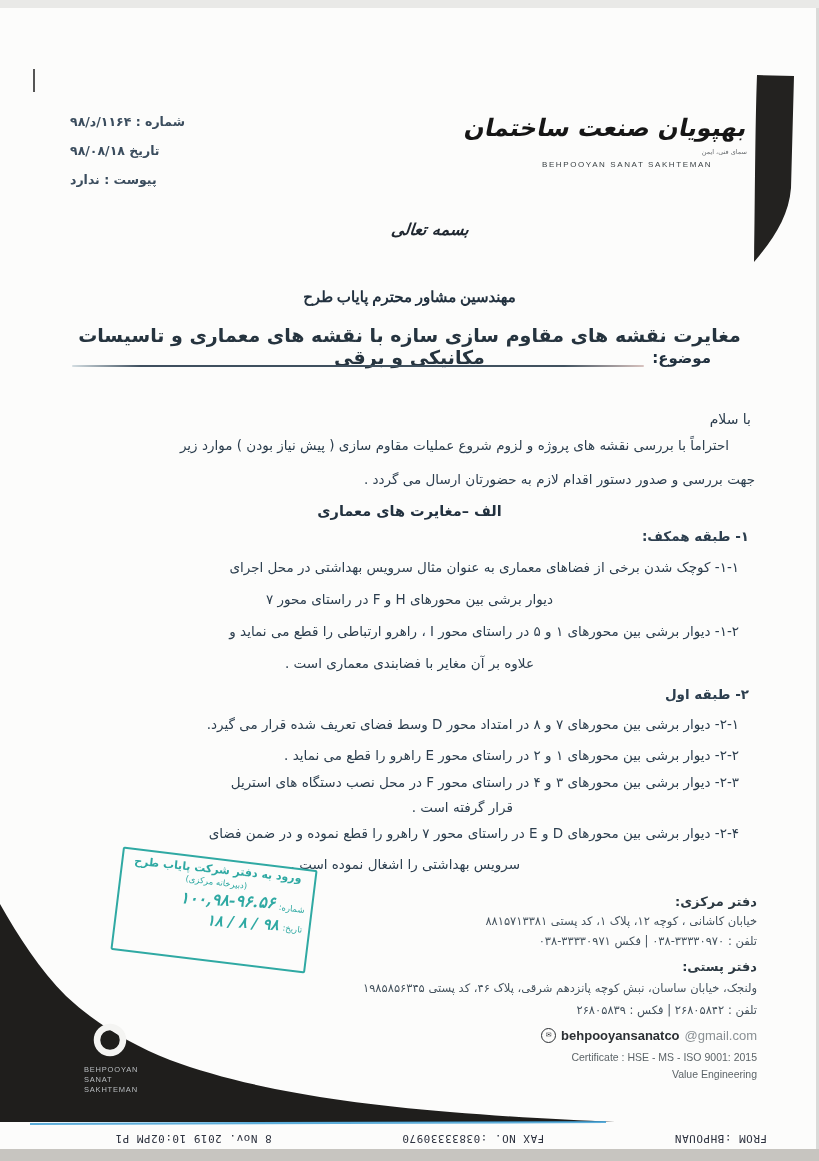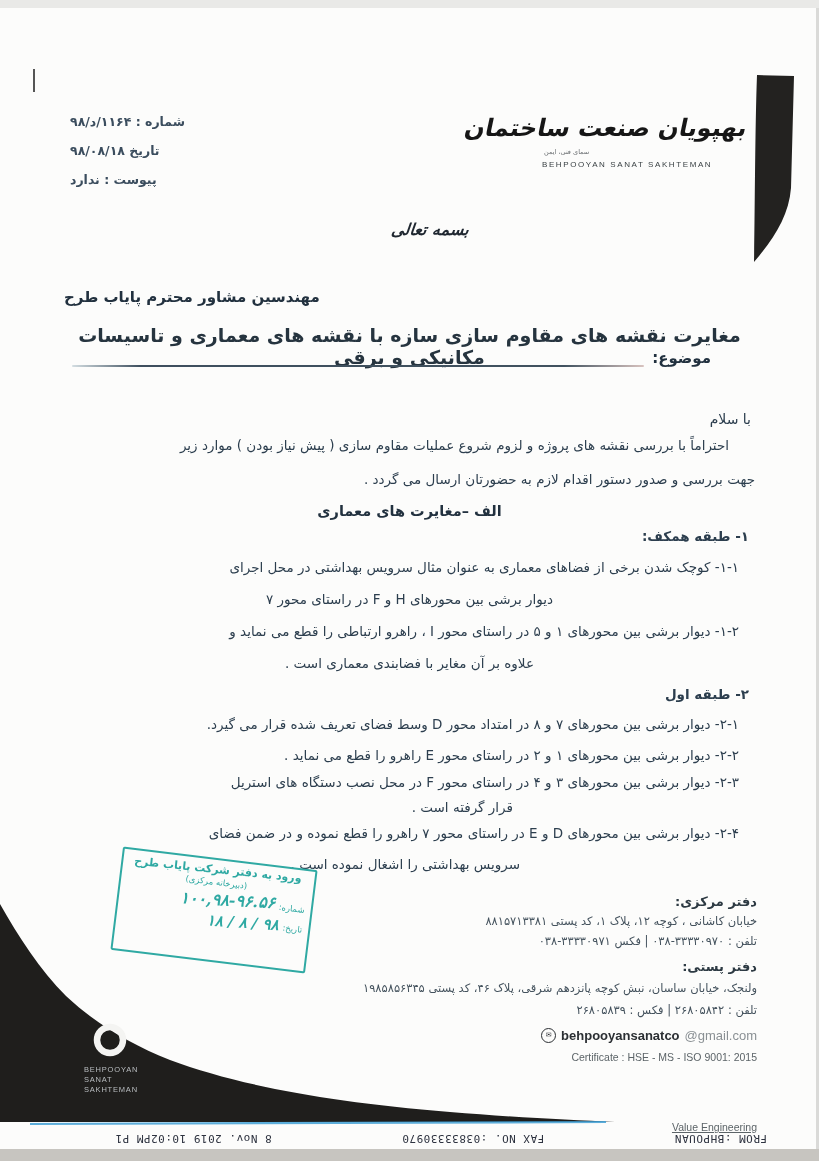--- a/index.html
+++ b/index.html
@@ -9,27 +9,27 @@
   .rtl{direction:rtl;unicode-bidi:plaintext;}
   .r{text-align:right;}
   .c{text-align:center;}
   
   .meta{left:70px;top:99px;width:150px;direction:rtl;text-align:left;font-size:12.5px;
         font-weight:bold;color:#3b4d5e;line-height:29px;}
   
   .logo{right:72px;top:106px;width:205px;}
   .cal{font-size:24px;font-weight:bold;color:#161616;letter-spacing:-1.5px;white-space:nowrap;
        direction:rtl;text-align:right;transform:skewX(-12deg);line-height:1.2;}
-  .tagline{font-size:6.5px;color:#6b6f72;direction:rtl;text-align:left;margin-top:5px;padding-left:2px;}
+  .tagline{font-size:6.5px;color:#6b6f72;direction:rtl;text-align:right;margin-top:5px;padding-left:2px;}
   .latin-name{font-size:8px;letter-spacing:1.6px;color:#3a4144;margin-top:4px;text-align:left;
               font-family:"Liberation Sans",sans-serif;}
   
   .besmele{left:300px;top:212px;width:260px;text-align:center;font-size:16px;font-weight:bold;
            font-style:italic;color:#1f2730;transform:skewX(-6deg);}
-  .recipient{left:64px;right:64px;top:280px;text-align:left;font-weight:bold;font-size:15px;color:#22313f;}
+  .recipient{left:64px;right:64px;top:280px;text-align:center;font-weight:bold;font-size:15px;color:#22313f;font-family:Liberation Serif, serif;}
   .subj1{left:64px;right:64px;top:316px;text-align:center;font-weight:bold;font-size:19px;color:#26343f;}
   .subj-label{right:108px;top:341px;font-weight:bold;font-size:15px;color:#22313f;}
   .subj-rule{left:72px;top:357px;width:572px;height:2px;border-radius:1px;
              background:linear-gradient(90deg,rgba(90,130,150,.25),#3e4f5e 12%,#41525f 86%,rgba(150,90,80,.35));}
   .subj2{left:64px;right:64px;top:364px;text-align:center;font-weight:bold;font-size:13.5px;color:#26343f;}
   .bodyln{left:64px;right:64px;font-size:13.5px;color:#2c3e4e;line-height:20px;}
   .bold{font-weight:bold;}
   
   .stamp{left:116px;top:850px;width:196px;height:104px;border:2.5px solid #2fa9a3;border-radius:2px;
          transform:rotate(7deg);color:#2fa9a3;direction:rtl;padding:3px 6px 0 4px;box-sizing:border-box;}
@@ -132,21 +132,21 @@
   <div class="abs f-line f-label" style="top:951px;">دفتر پستی:</div>
   <div class="abs f-line f-text" style="top:973px;">ولنجک، خیابان ساسان، نبش کوچه پانزدهم شرقی، پلاک ۴۶، کد پستی ۱۹۸۵۸۵۶۳۴۵</div>
   <div class="abs f-line f-text" style="top:995px;">تلفن : ۲۶۸۰۵۸۴۲ | فکس : ۲۶۸۰۵۸۳۹</div>
 
   <div class="abs email-row">
     <span class="email-icon">✉</span>
     <span class="email-bold">behpooyansanatco</span>
       <span class="email-gray">@gmail.com</span>
   </div>
   <div class="abs cert" style="top:1043px;">Certificate : HSE - MS - ISO 9001: 2015</div>
-  <div class="abs cert" style="top:1113px;text-decoration:underline;">Value Engineering</div>
+  <div class="abs cert" style="top:1060px;">Value Engineering</div>
 
   <div class="abs ringtxt">
     <div>BEHPOOYAN</div>
     <div>SANAT</div>
     <div>SAKHTEMAN</div>
   </div>
 
   <div class="abs fax">
     <span>FROM :BHPOUAN</span>
     <span>FAX NO. :03833330970</span>

